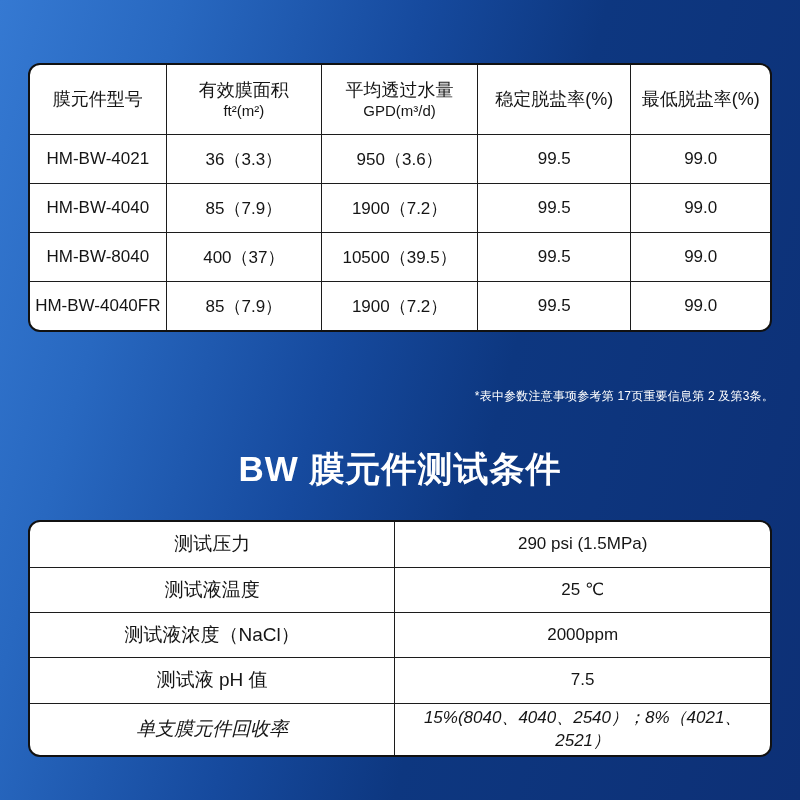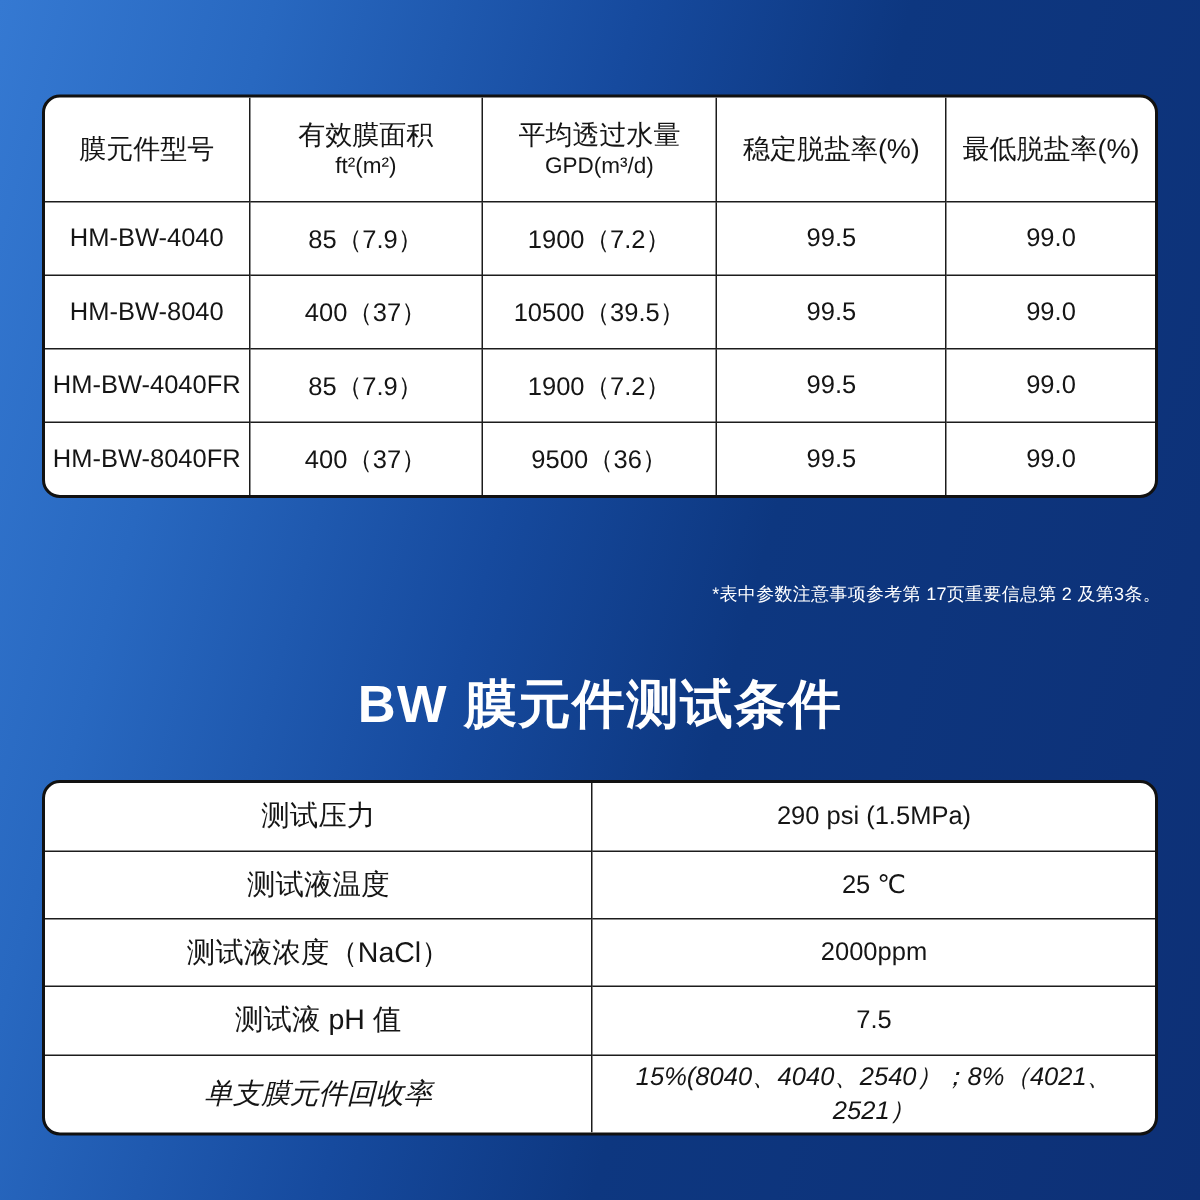--- a/index.html
+++ b/index.html
@@ -77,44 +77,44 @@
             <div class="th-sub">GPD(m³/d)</div>
           </th>
           <th>
             <div class="th-main">稳定脱盐率(%)</div>
           </th>
           <th>
             <div class="th-main">最低脱盐率(%)</div>
           </th>
         </tr>
         <tr>
+          <td>HM-BW-4021</td>
+          <td>36（3.3）</td>
+          <td>950（3.6）</td>
+          <td>99.5</td>
+          <td>99.0</td>
+        </tr>
+        <tr>
           <td>HM-BW-4040</td>
           <td>85（7.9）</td>
           <td>1900（7.2）</td>
           <td>99.5</td>
           <td>99.0</td>
         </tr>
         <tr>
           <td>HM-BW-8040</td>
           <td>400（37）</td>
           <td>10500（39.5）</td>
           <td>99.5</td>
           <td>99.0</td>
         </tr>
         <tr>
           <td>HM-BW-4040FR</td>
           <td>85（7.9）</td>
           <td>1900（7.2）</td>
-          <td>99.5</td>
-          <td>99.0</td>
-        </tr>
-        <tr>
-          <td>HM-BW-8040FR</td>
-          <td>400（37）</td>
-          <td>9500（36）</td>
           <td>99.5</td>
           <td>99.0</td>
         </tr>
       </tbody>
     </table>
   </div>
 
   <div class="footnote">*表中参数注意事项参考第 17页重要信息第 2 及第3条。</div>
 
   <h1 class="section-title">BW 膜元件测试条件</h1>

